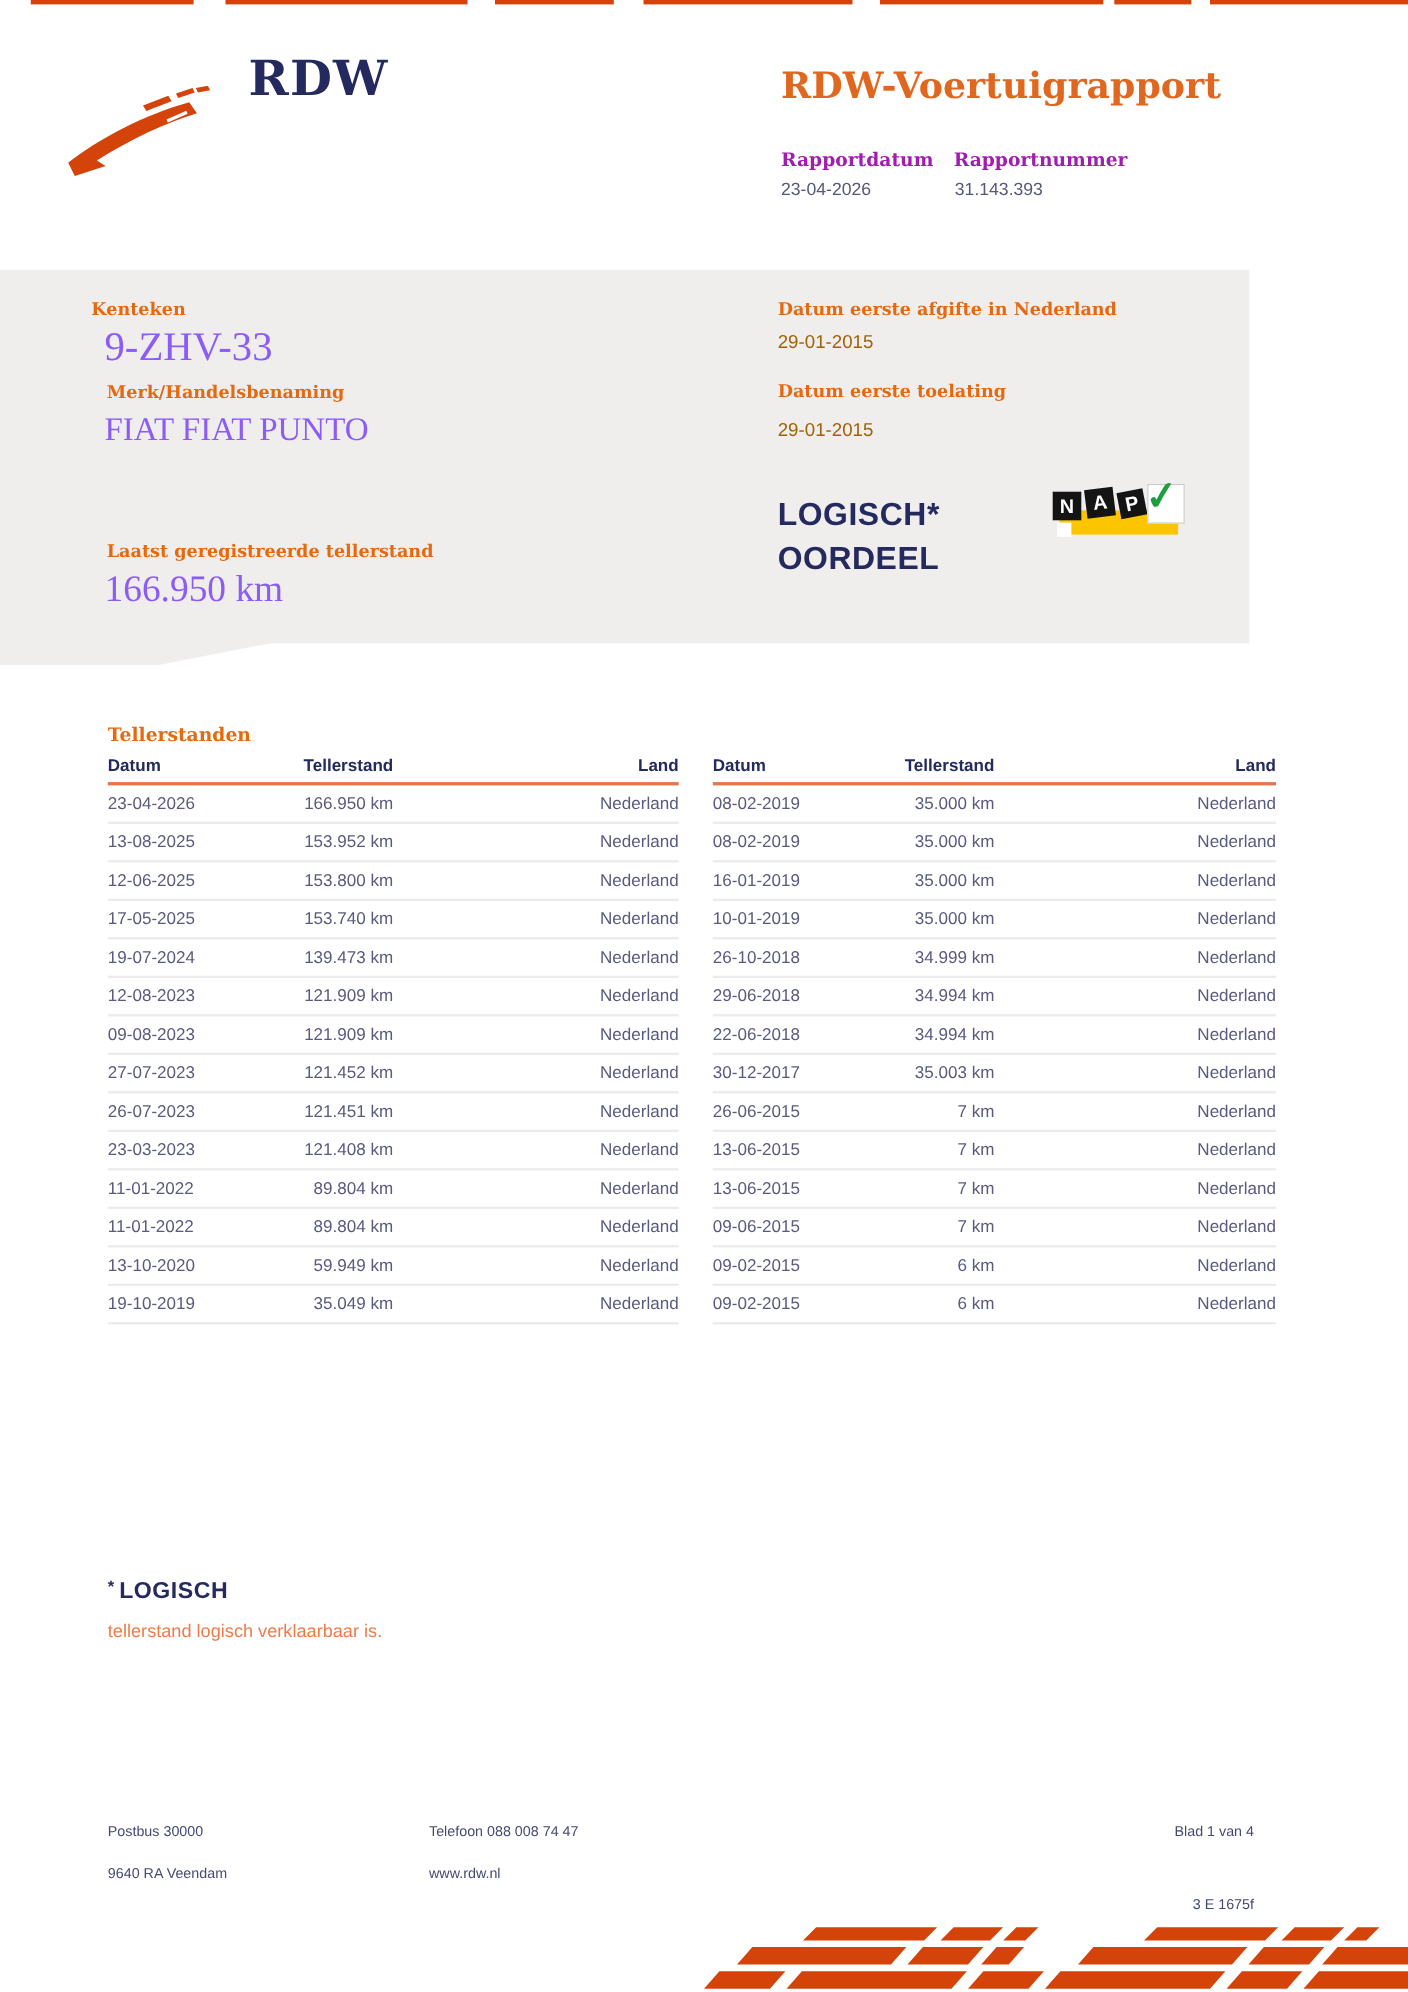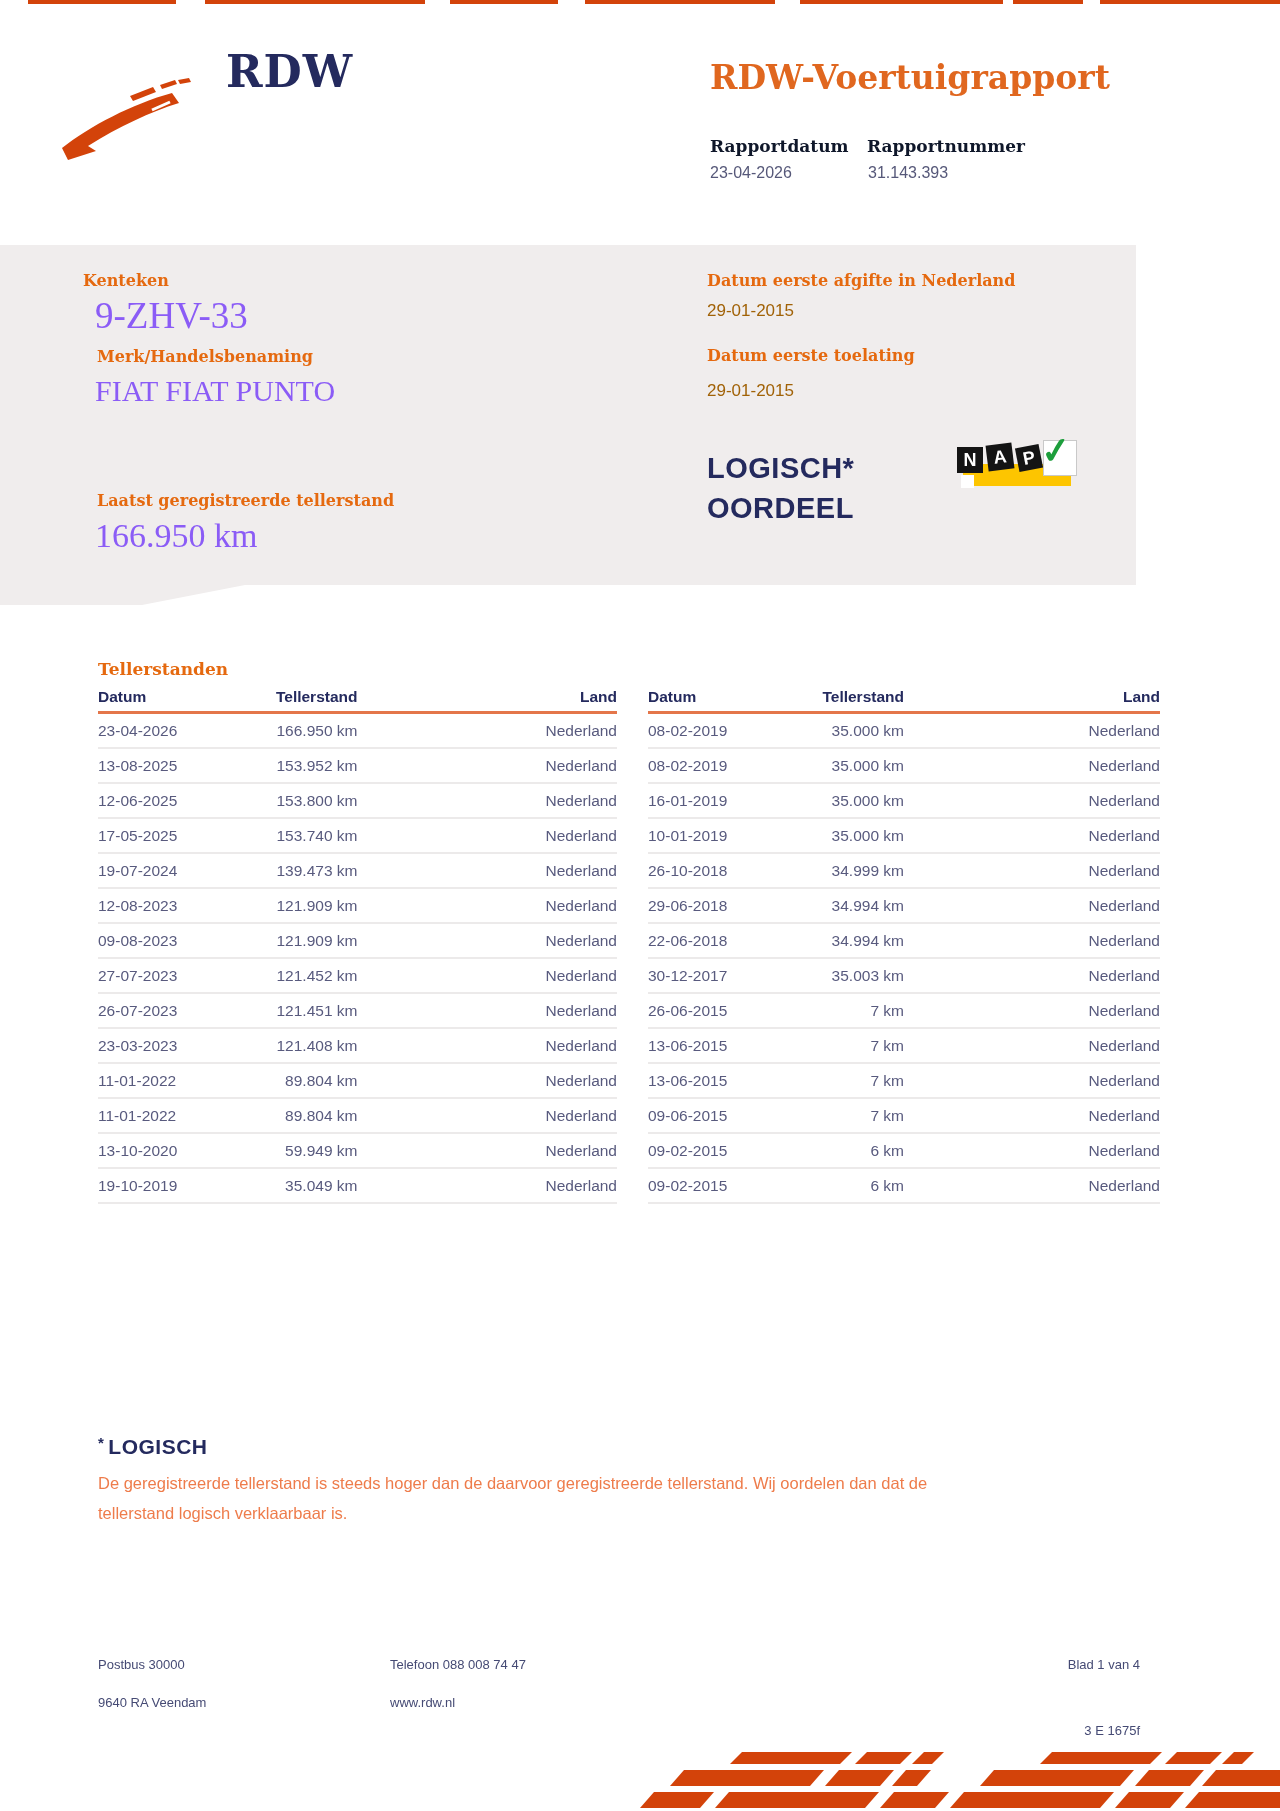--- a/index.html
+++ b/index.html
@@ -8,21 +8,21 @@
   .abs{position:absolute;}
 
   
   .edge-dash{position:absolute;top:0;height:4px;background:#d3430a;}
 
   
   .logo-text{left:226px;top:46px;font-family:"DejaVu Serif",serif;font-weight:600;
              font-size:44px;color:#242a5e;letter-spacing:1px;}
   .report-title{left:710px;top:58px;font-family:"DejaVu Serif",serif;font-weight:bold;
                 font-size:33px;color:#e0671f;}
-  .meta-label{top:136px;font-family:"DejaVu Serif",serif;font-weight:bold;font-size:17px;color:#0f172a;}
+  .meta-label{top:136px;font-family:"DejaVu Serif",serif;font-weight:bold;font-size:17px;color:#a21caf;}
   .meta-value{top:164px;font-size:16px;color:#565879;}
 
   
   .panel{left:0;top:245px;width:1136px;height:360px;background:#f0eded;
          clip-path:polygon(0 0,1136px 0,1136px 340px,245px 340px,142px 360px,0 360px);}
   .field-label{font-family:"DejaVu Serif",serif;font-weight:bold;font-size:16px;color:#e5690f;}
   .big-value{font-family:Liberation Serif, serif;color:#8b5cf6;}
   .date-value{font-size:17px;color:#a16207;}
   .oordeel{font-size:29px;font-weight:bold;color:#242a5e;line-height:40px;letter-spacing:0.5px;}
 
@@ -284,21 +284,20 @@
       <span class="c-datum">09-02-2015</span>
       <span class="c-tell">6 km</span>
       <span class="c-land">Nederland</span>
     </div>
     </div>
 
   <div class="abs expl-title">
     <span class="expl-star">*</span><span>LOGISCH</span>
   </div>
   <div class="abs expl-text">
-    <div>De geregistreerde tellerstand is steeds hoger dan de daarvoor geregistreerde tellerstand. Wij oordelen dan dat de</div>
     <div>tellerstand logisch verklaarbaar is.</div>
   </div>
 
   <div class="abs foot" style="left:98px;top:1657px;">Postbus 30000</div>
   <div class="abs foot" style="left:98px;top:1695px;">9640 RA Veendam</div>
   <div class="abs foot" style="left:390px;top:1657px;">Telefoon 088 008 74 47</div>
   <div class="abs foot" style="left:390px;top:1695px;">www.rdw.nl</div>
   <div class="abs foot foot-right" style="top:1657px;">Blad 1 van 4</div>
   <div class="abs foot foot-right" style="top:1695px;margin-top:28px;">3 E 1675f</div>
 

